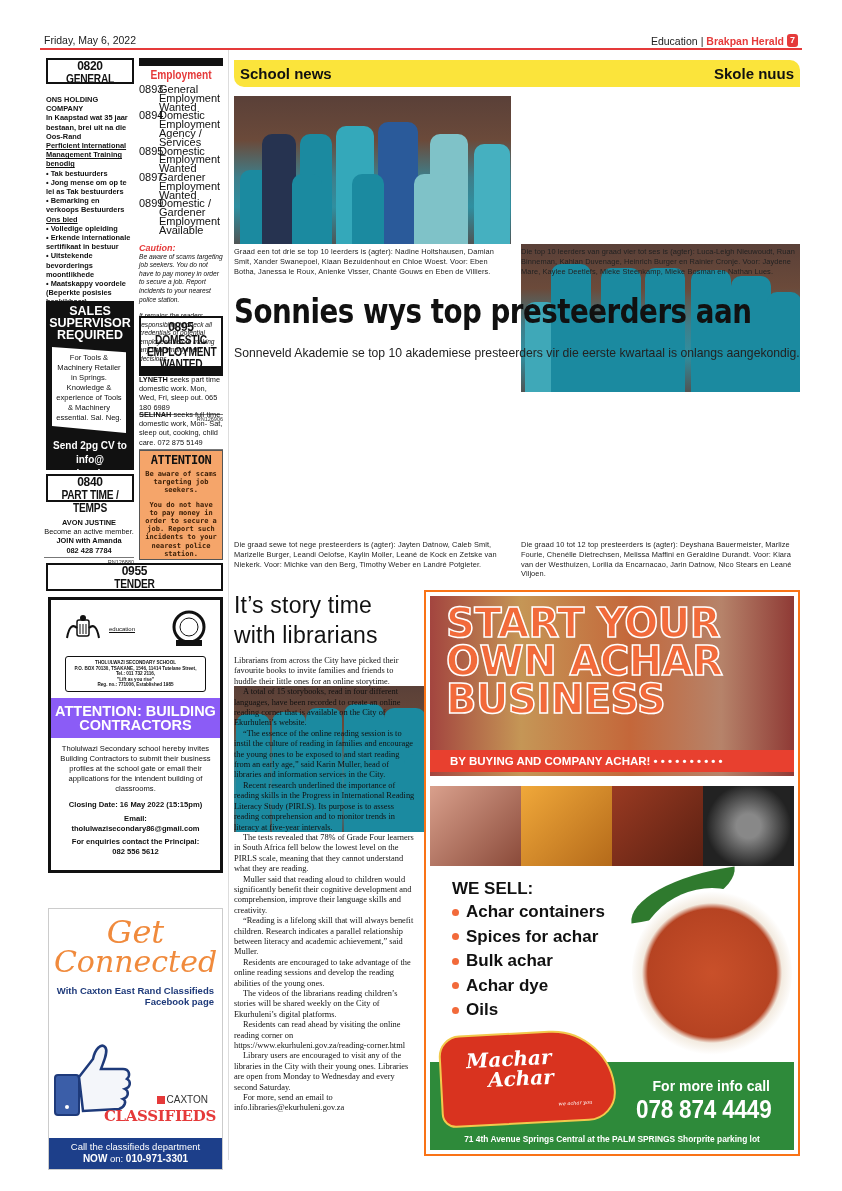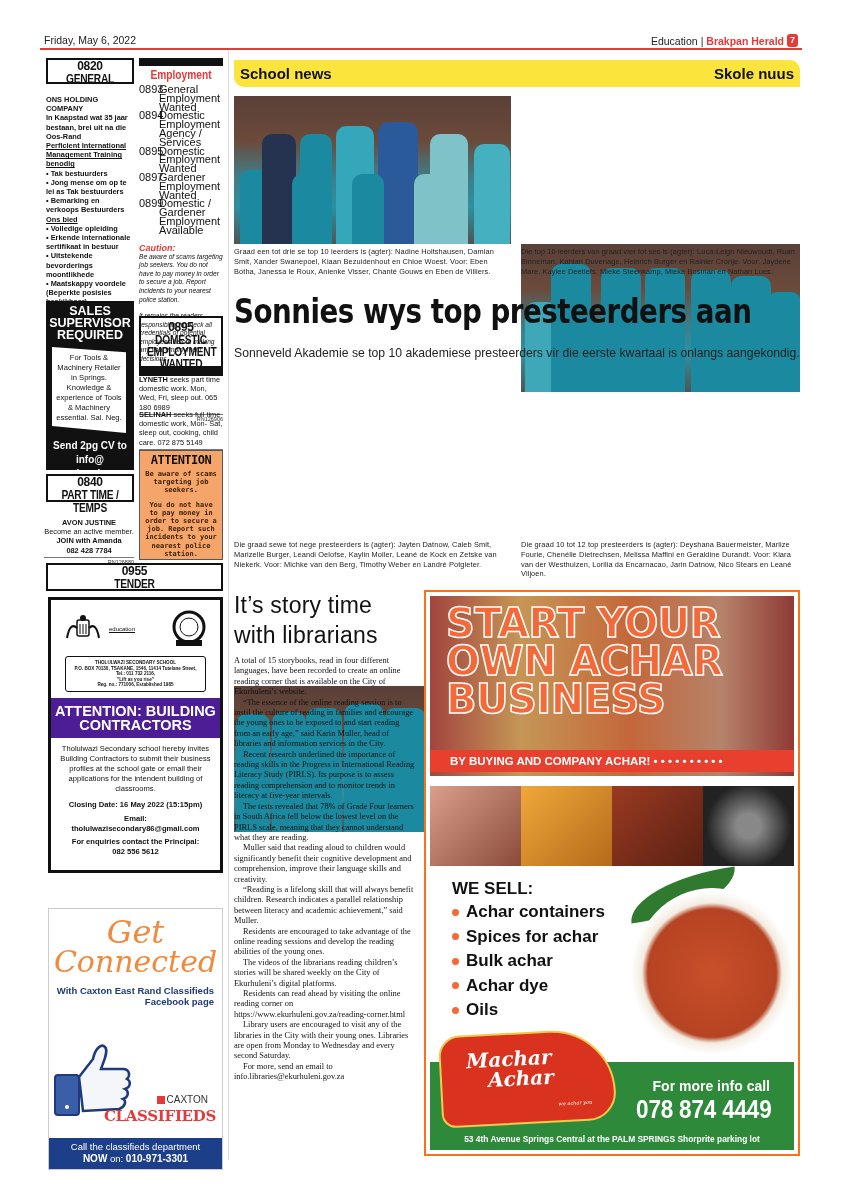--- a/index.html
+++ b/index.html
@@ -40,21 +40,21 @@
   .sales-ad .box { background: #fff; color: #111; font-size: 7.6px; line-height: 10px; margin: 6px 8px 6px 6px; padding: 6px 4px 10px; clip-path: polygon(0 0, 100% 6%, 100% 100%, 0 92%); }
   .sales-ad .cta { font-weight: bold; font-size: 10px; line-height: 14px; }
 
   .attention-ad { background: #f5a56a; border: 1px solid #555; text-align: center; font-family: "DejaVu Sans Mono", monospace; font-weight: bold; }
   .attention-ad .t { font-size: 12px; margin-top: 2px; letter-spacing: -0.5px; }
   .attention-ad .b { font-size: 7px; line-height: 8.2px; color: #3a1d05; padding: 0 4px; }
 
   .tender-ad { border: 3px solid #111; background: #fff; }
   .tender-ad .logos { display: flex; justify-content: space-between; align-items: center; padding: 10px 12px 4px; height: 52px; }
   .tender-ad .scroll { margin: 4px 14px; border: 1px solid #111; border-radius: 3px; font-size: 4.6px; line-height: 5.6px; text-align: center; font-weight: bold; padding: 3px; }
-  .tender-ad .black { background: #4c1d95; color: #fff; text-align: center; font-weight: bold; font-size: 14.5px; line-height: 14px; padding: 6px 0; margin-top: 6px; }
+  .tender-ad .black { background: #8b5cf6; color: #fff; text-align: center; font-weight: bold; font-size: 14.5px; line-height: 14px; padding: 6px 0; margin-top: 6px; }
   .tender-ad .body { font-size: 7.6px; line-height: 10px; text-align: center; padding: 6px 4px; }
 
   .fb-ad { border: 1px solid #ccc; background: #fff; }
   .fb-ad .get { color: #f08a3c; font-family: "DejaVu Serif", serif; font-style: italic; font-size: 32px; text-align: center; line-height: 34px; margin-top: 6px; }
   .fb-ad .with { color: #1e3a7a; font-weight: bold; font-size: 9.5px; text-align: right; padding-right: 8px; line-height: 11px; }
   .fb-ad .caxton { color: #333; font-size: 10px; text-align: right; padding-right: 14px; }
   .fb-ad .classifieds { color: #e53a3a; font-family: "DejaVu Serif", serif; font-weight: bold; font-size: 15px; text-align: right; padding-right: 6px; letter-spacing: -0.3px; }
   .fb-ad .footer { background: #1d3f8a; color: #fff; text-align: center; font-size: 9.5px; padding: 3px 0 4px; line-height: 12px; }
   .fb-ad .footer .now { font-weight: bold; font-size: 10px; }
 
@@ -319,20 +319,21 @@
   <div class="person" style="left:170px;width:52px;height:62px;"></div>
 </div>
 <div class="abs caption" style="left:234px;top:540px;width:277px;">Die graad sewe tot nege presteerders is (agter): Jayten Datnow, Caleb Smit, Marizelle Burger, Leandi Oelofse, Kaylin Moller, Leané de Kock en Zetske van Niekerk. Voor: Michke van den Berg, Timothy Weber en Landré Potgieter.</div>
 <div class="abs caption" style="left:521px;top:540px;width:279px;">Die graad 10 tot 12 top presteerders is (agter): Deyshana Bauermeister, Marlize Fourie, Chenélle Dietrechsen, Melissa Maffini en Geraldine Durandt. Voor: Kiara van der Westhuizen, Lorilia da Encarnacao, Jarin Datnow, Nico Stears en Leané Viljoen.</div>
 
 <div class="abs story-title">
   <div>It’s story time</div>
   <div>with librarians</div>
 </div>
 <div class="abs story-body">
+  <p>Librarians from across the City have picked their favourite books to invite families and friends to huddle their little ones for an online storytime.</p>
   <p>A total of 15 storybooks, read in four different languages, have been recorded to create an online reading corner that is available on the City of Ekurhuleni’s website.</p>
   <p>“The essence of the online reading session is to instil the culture of reading in families and encourage the young ones to be exposed to and start reading from an early age,” said Karin Muller, head of libraries and information services in the City.</p>
   <p>Recent research underlined the importance of reading skills in the Progress in International Reading Literacy Study (PIRLS). Its purpose is to assess reading comprehension and to monitor trends in literacy at five-year intervals.</p>
   <p>The tests revealed that 78% of Grade Four learners in South Africa fell below the lowest level on the PIRLS scale, meaning that they cannot understand what they are reading.</p>
   <p>Muller said that reading aloud to children would significantly benefit their cognitive development and comprehension, improve their language skills and creativity.</p>
   <p>“Reading is a lifelong skill that will always benefit children. Research indicates a parallel relationship between literacy and academic achievement,” said Muller.</p>
   <p>Residents are encouraged to take advantage of the online reading sessions and develop the reading abilities of the young ones.</p>
   <p>The videos of the librarians reading children’s stories will be shared weekly on the City of Ekurhuleni’s digital platforms.</p>
   <p>Residents can read ahead by visiting the online reading corner on https://www.ekurhuleni.gov.za/reading-corner.html</p>
   <p>Library users are encouraged to visit any of the libraries in the City with their young ones. Libraries are open from Monday to Wednesday and every second Saturday.</p>
@@ -376,21 +377,21 @@
       </div>
     <div class="item">
         <span class="dot"></span>
         <span>Oils</span>
       </div>
   </div>
   <div class="ad-credit">Machar Achar RN126918</div>
   <div class="achar-green">
     <div class="more-info">For more info call</div>
     <div class="phone">078 874 4449</div>
-    <div class="address">53 4th Avenue Springs Central at the PALM SPRINGS Shorprite parking lot</div>
+    <div class="address">71 4th Avenue Springs Central at the PALM SPRINGS Shorprite parking lot</div>
   </div>
   <div class="machar-logo">
     <div class="m">
       <div>Machar</div>
       <div style="padding-left:22px;">Achar</div>
     </div>
     <div class="s">we achar you</div>
   </div>
 </div>
 

